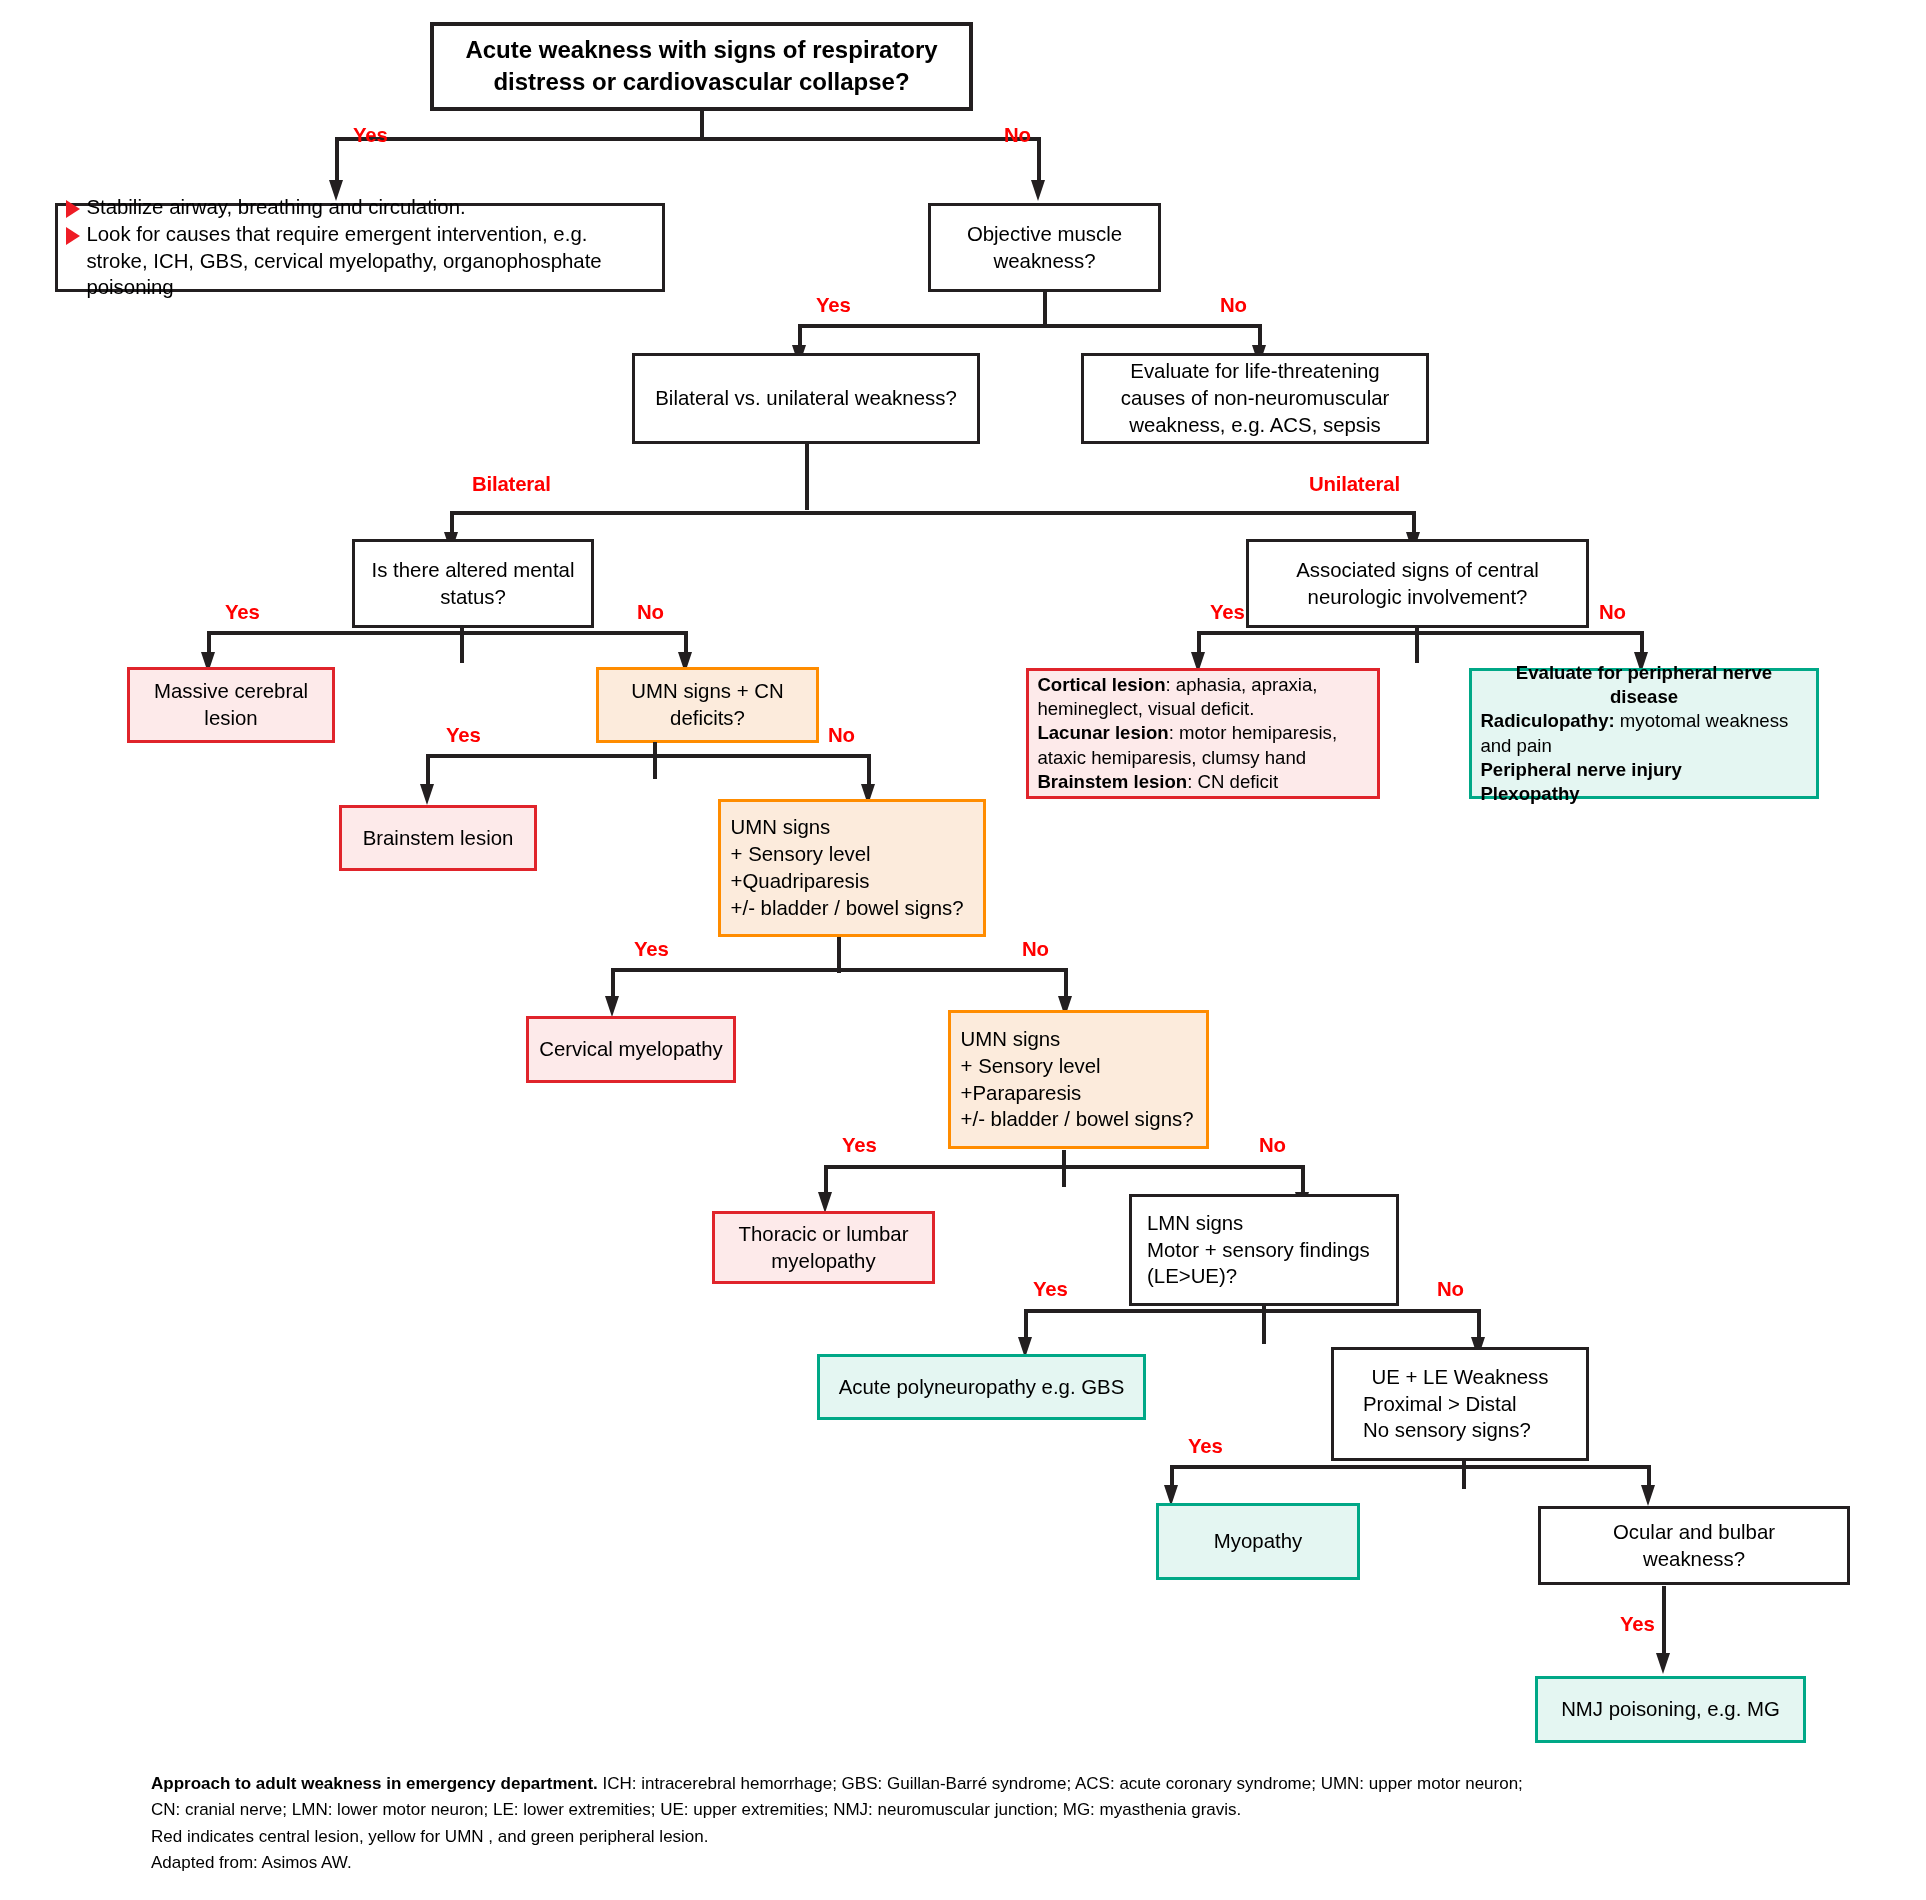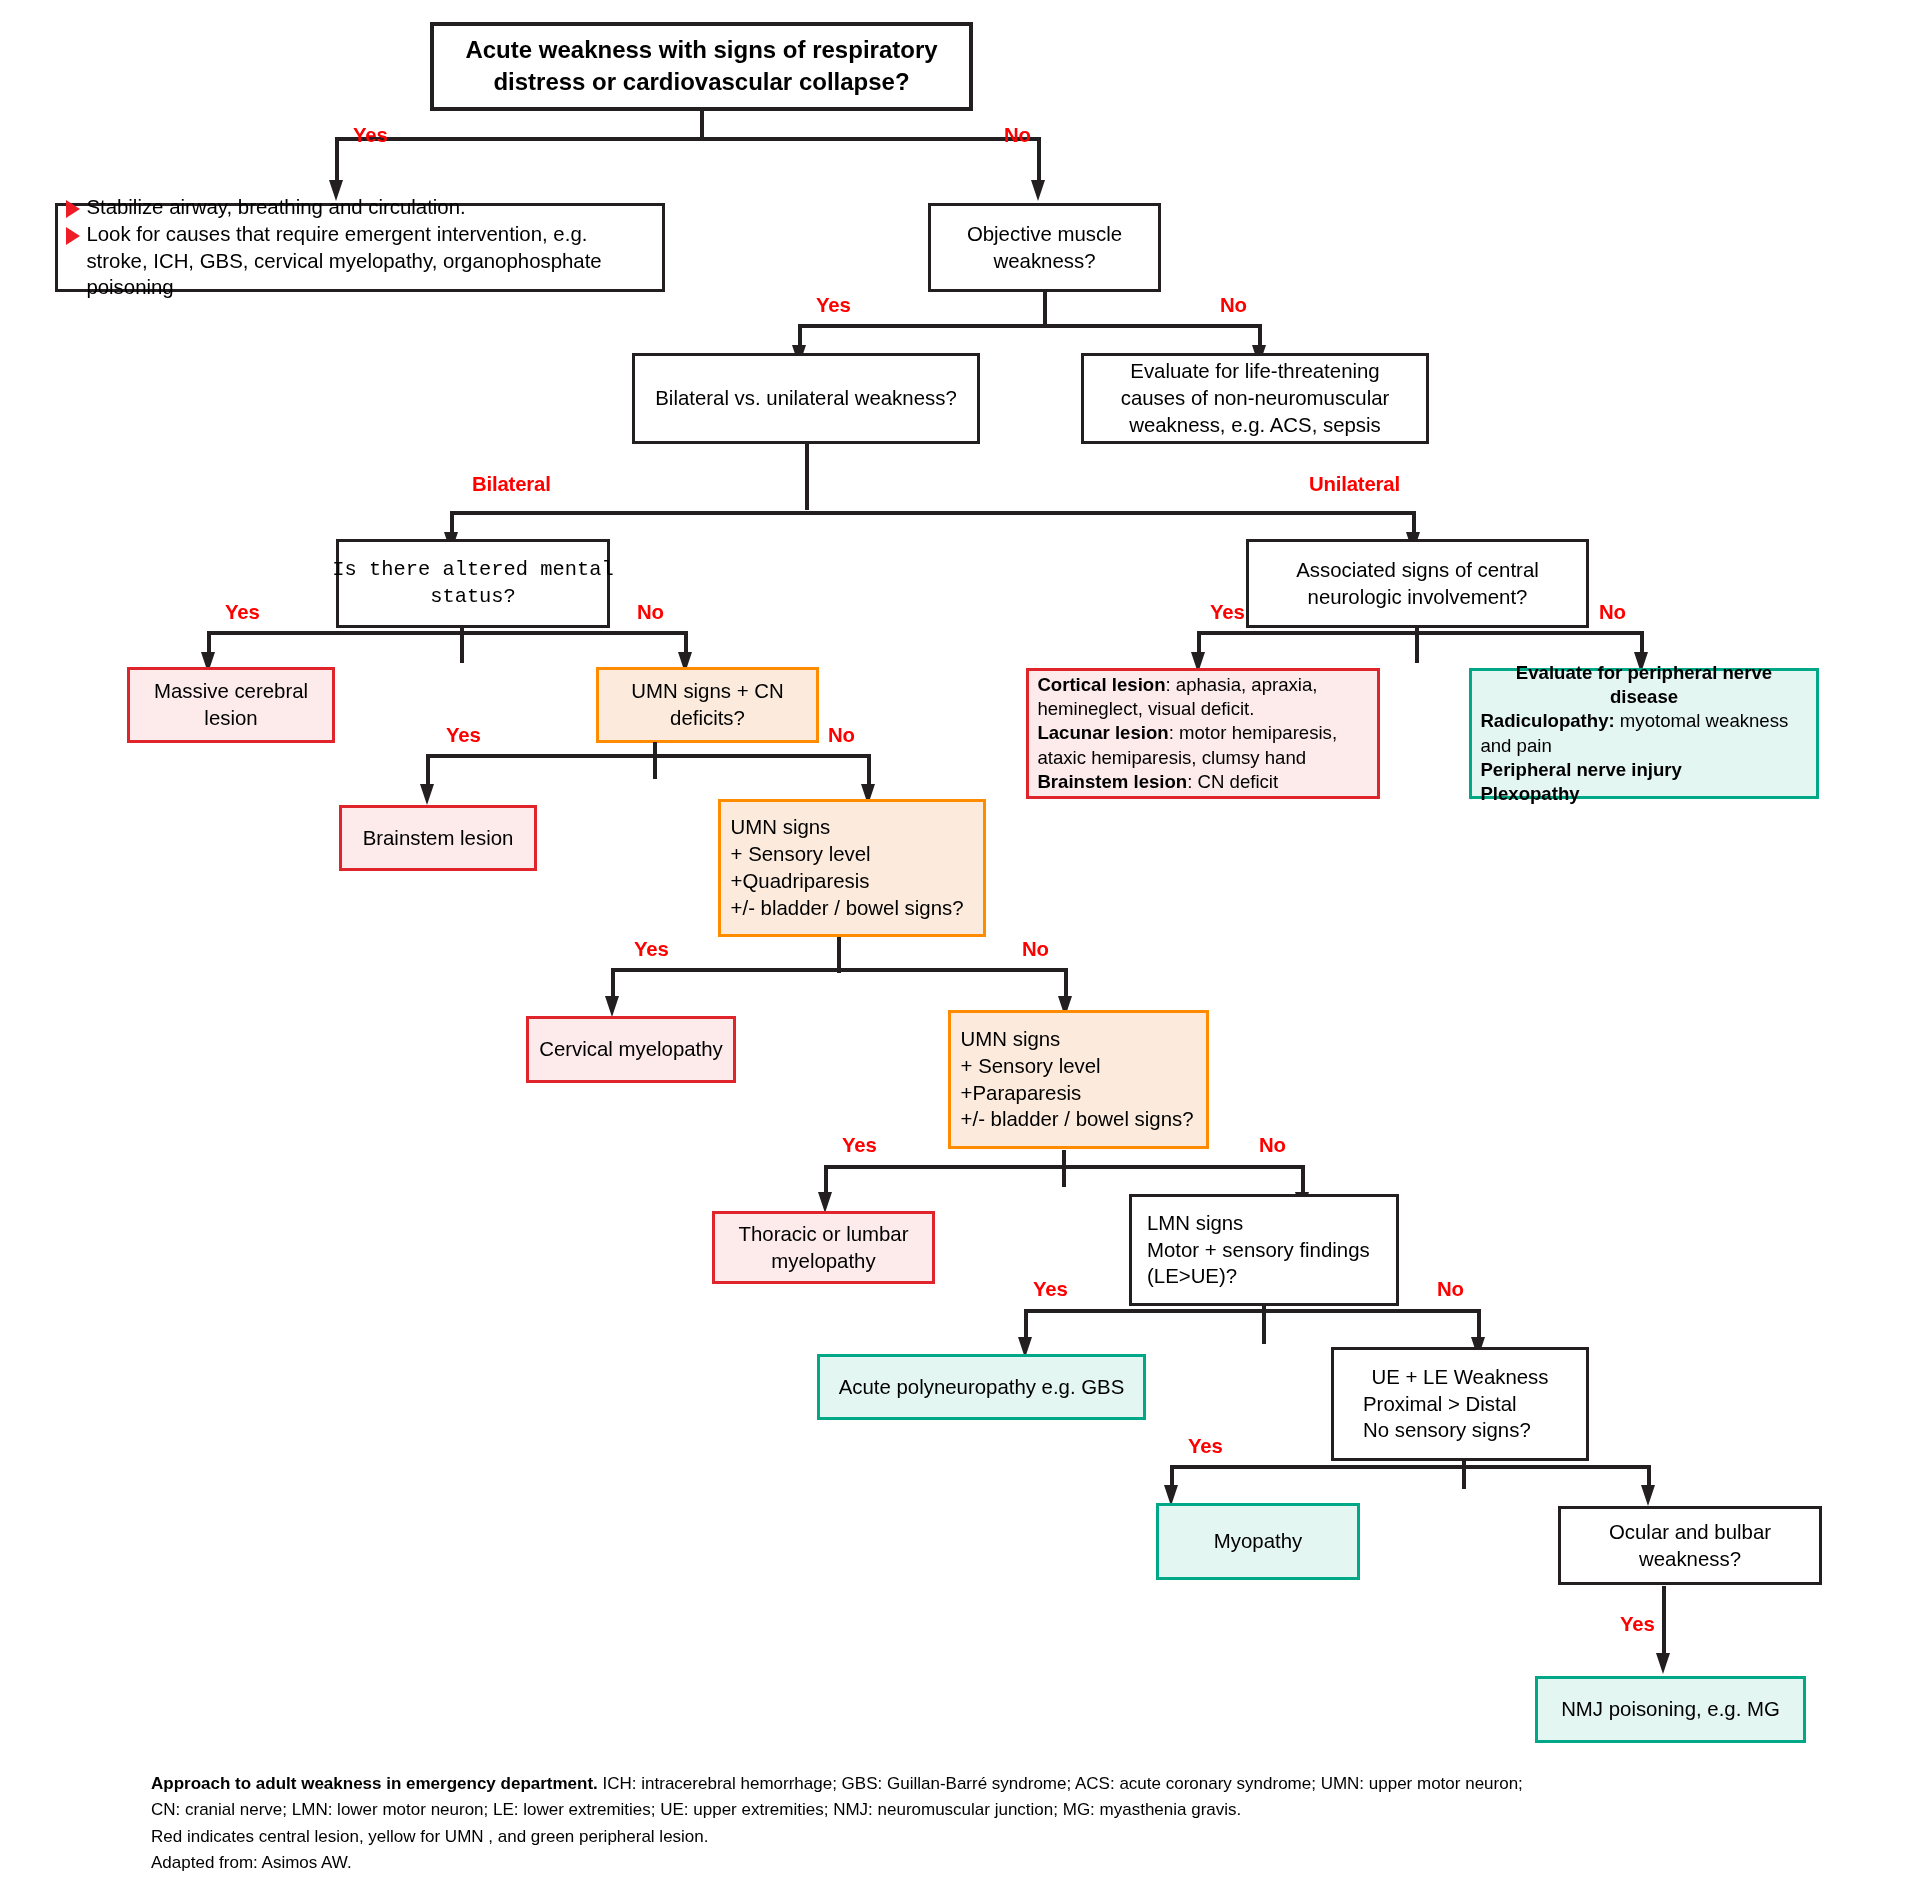--- a/index.html
+++ b/index.html
@@ -165,21 +165,21 @@
 
   <div class="seg vline" style="left:805px; top:444px; width:3.6px; height:66px;"></div>
   <div class="seg hline" style="left:450px; top:511px; width:966px; height:4.2px;"></div>
   <div class="seg vline" style="left:450px; top:511px; width:3.6px; height:28px;"></div>
   <div class="arrow" style="left:444px; top:532px;"></div>
   <div class="seg vline" style="left:1412px; top:511px; width:3.6px; height:28px;"></div>
   <div class="arrow" style="left:1406px; top:532px;"></div>
   <span class="elabel" style="left:472px; top:473px;">Bilateral</span>
   <span class="elabel" style="left:1309px; top:473px;">Unilateral</span>
 
-  <div class="node center" style="left:336px; top:539px; width:274px; height:89px;font-family:Liberation Mono, monospace;">
+  <div class="node center" style="left:352px; top:539px; width:242px; height:89px;">
     <span class="line">Is there altered mental</span>
     <span class="line">status?</span>
   </div>
 
   <div class="node center" style="left:1246px; top:539px; width:343px; height:89px;">
     <span class="line">Associated signs of central</span>
     <span class="line">neurologic involvement?</span>
   </div>
 
   <div class="seg vline" style="left:460px; top:628px; width:3.6px; height:35px;"></div>
@@ -307,21 +307,21 @@
   <div class="seg vline" style="left:1170px; top:1465px; width:3.6px; height:26.4px;"></div>
   <div class="arrow" style="left:1164px; top:1485px;"></div>
   <div class="seg vline" style="left:1647px; top:1465px; width:3.6px; height:26.4px;"></div>
   <div class="arrow" style="left:1641px; top:1485px;"></div>
   <span class="elabel" style="left:1188px; top:1435px;">Yes</span>
 
   <div class="node center green" style="left:1156px; top:1503px; width:204px; height:77px;">
     <span class="line">Myopathy</span>
   </div>
 
-  <div class="node center" style="left:1538px; top:1506px; width:264px; height:79px;margin-left:20px;">
+  <div class="node center" style="left:1538px; top:1506px; width:312px; height:79px;">
     <span class="line">Ocular and bulbar</span>
     <span class="line">weakness?</span>
   </div>
 
   <div class="seg vline" style="left:1662px; top:1586px; width:3.6px; height:76px;"></div>
   <div class="arrow" style="left:1656px; top:1653px;"></div>
   <span class="elabel" style="left:1620px; top:1613px;">Yes</span>
 
   <div class="node center green" style="left:1535px; top:1676px; width:271px; height:67px;">
     <span class="line">NMJ poisoning, e.g. MG</span>

